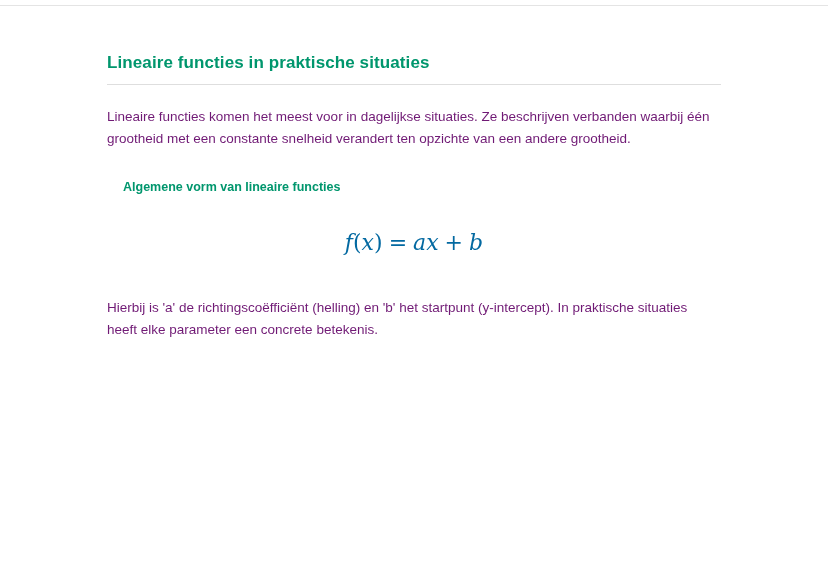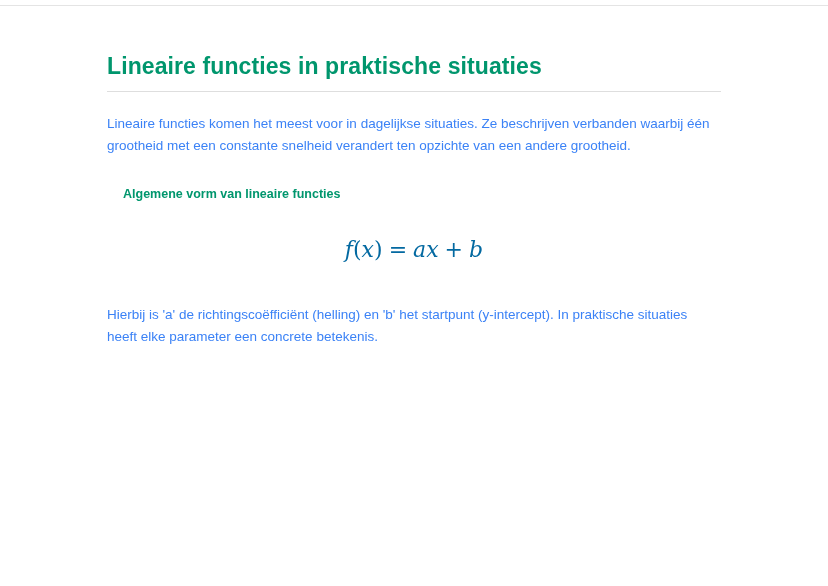--- a/index.html
+++ b/index.html
@@ -23,35 +23,35 @@
     width: 100%;
     border-top: 1px solid #e4e4e4;
   }
   .content {
     width: 614px;
     margin: 0 auto;
     padding-top: 53px;
   }
   .page-title {
     color: #00966d;
-    font-size: 23px;
+    font-size: 17px;
     font-weight: 700;
     margin: 0 0 11px 0;
     letter-spacing: 0.1px;
   }
   .title-rule {
     border: none;
     border-top: 1px solid #dedede;
     margin: 0 0 21px 0;
   }
   .body-paragraph {
     font-size: 13.5px;
     line-height: 22px;
     margin: 0;
-    color: #3b82f6;
+    color: #701a75;
   }
   .sub-heading {
     color: #00966d;
     font-size: 12.5px;
     font-weight: 700;
     margin: 30px 0 0 16px;
   }
   .formula-block {
     text-align: center;
     margin: 36px 0 42px 0;

